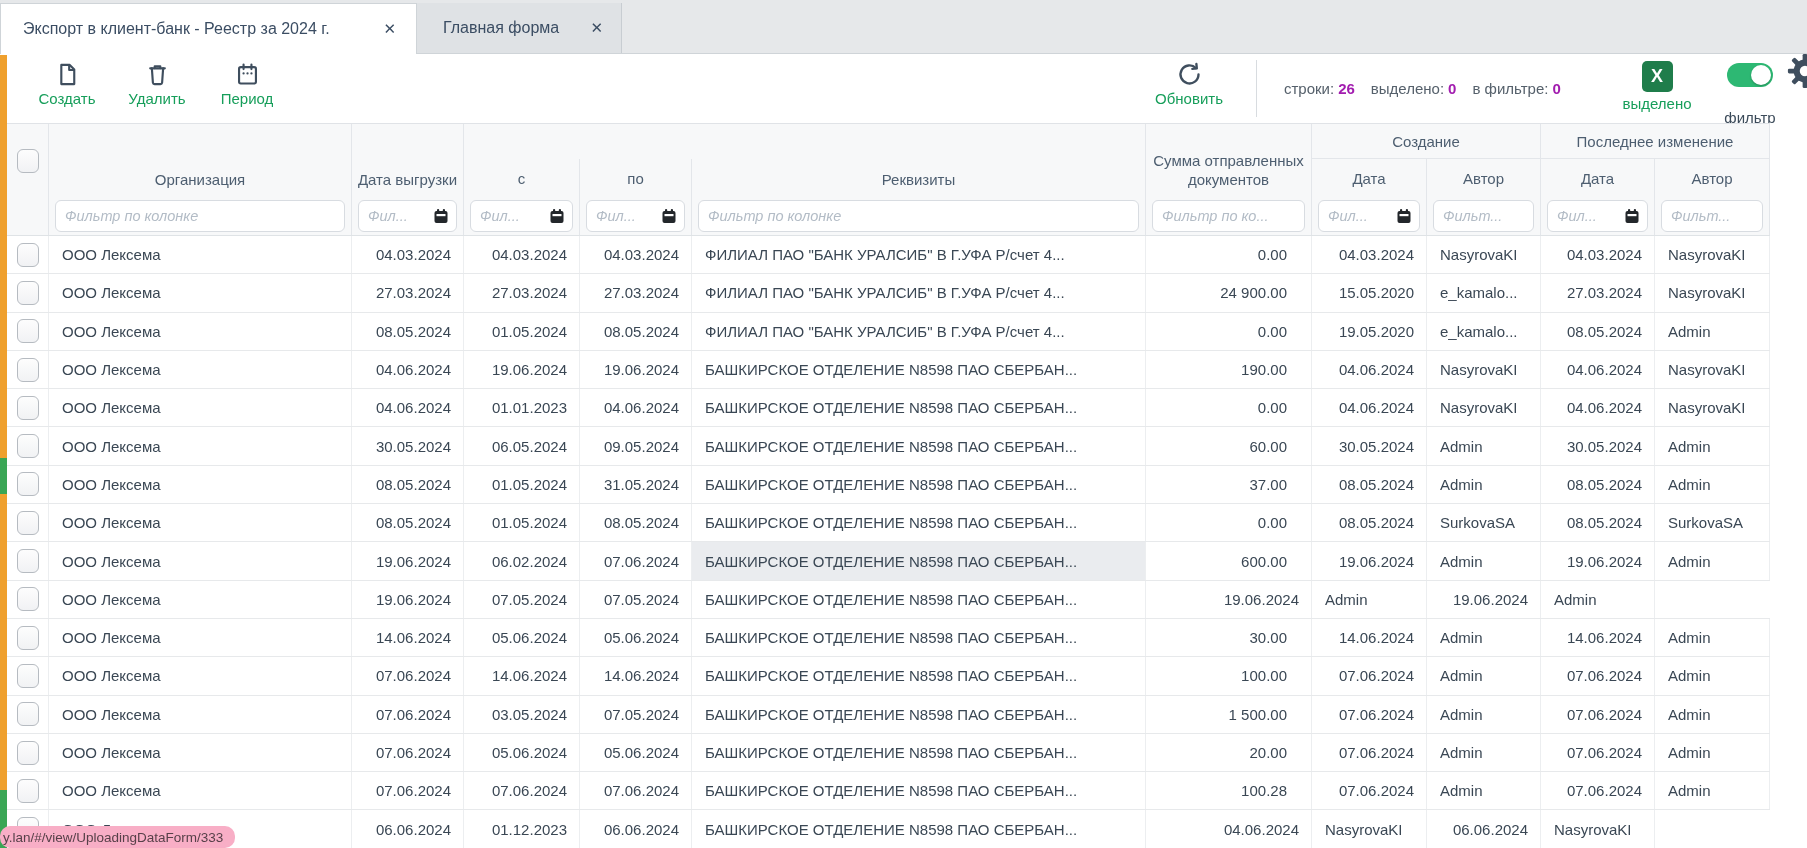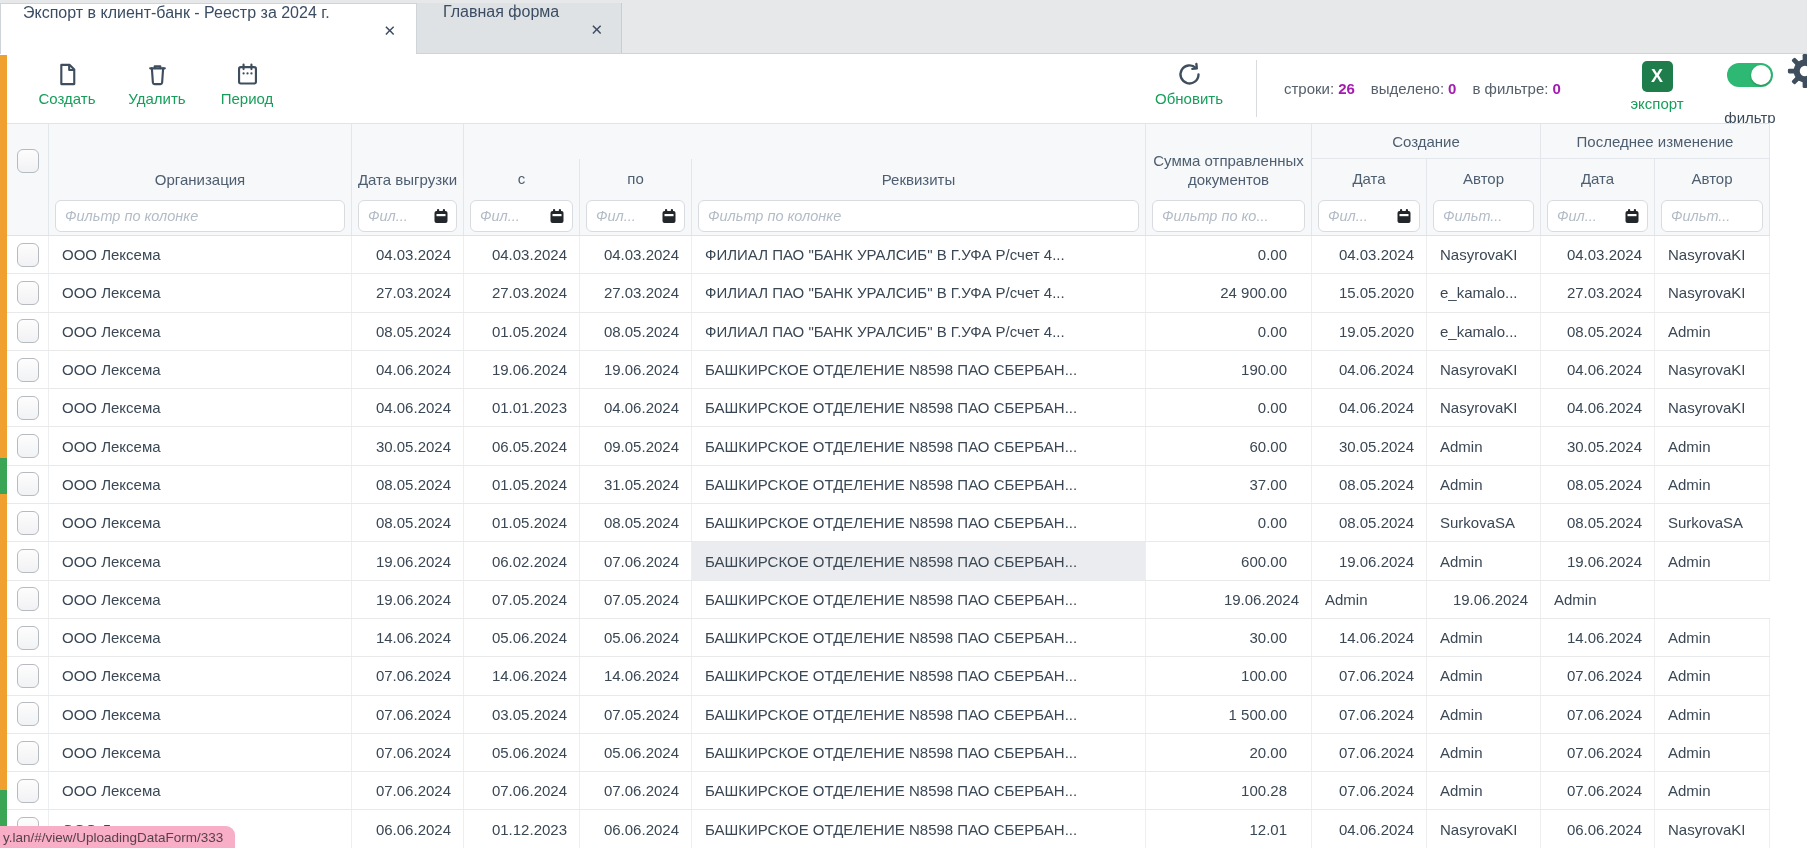--- a/index.html
+++ b/index.html
@@ -2,22 +2,22 @@
 <html><head>
 <meta charset="utf-8">
 <style>
   html,body{margin:0;padding:0;background:#fff;}
   body{width:1807px;height:848px;overflow:hidden;position:relative;
        font-family:"Liberation Sans","DejaVu Sans",sans-serif;color:#3a4754;}
 
   
   .tabbar{position:absolute;left:0;top:0;width:1807px;height:54px;background:#e6e8ea;
           border-bottom:1px solid #cfd4d8;display:flex;align-items:flex-end;box-sizing:border-box;}
-  .tab{height:50px;display:flex;align-items:flex-start;box-sizing:border-box;cursor:pointer;
-       font-size:16px;color:#3b4d63;white-space:nowrap;flex-direction:column;}
+  .tab{height:50px;display:flex;align-items:center;box-sizing:border-box;cursor:pointer;
+       font-size:16px;color:#3b4d63;white-space:nowrap;}
   .tab.active{background:#fff;border:1px solid #cfd4d8;border-bottom:none;height:51px;margin-bottom:-1px;
               padding:0 20px 0 22px;width:417px;z-index:2;}
   .tab.inactive{background:#dfe2e5;border-right:1px solid #c8cdd2;padding:0 18px 0 26px;width:205px;}
   .tab .tab-close{margin-left:auto;font-weight:bold;font-size:15px;color:#3b4d63;padding-left:16px;}
 
   
   .stripe{position:absolute;left:0;top:55px;width:7px;height:793px;background:#efa02e;}
   .stripe .seg{position:absolute;left:0;width:7px;background:#3aa655;}
   .seg1{top:403px;height:36px;}
   .seg2{top:735px;height:58px;}
@@ -89,21 +89,21 @@
   .ar{justify-content:flex-end;padding-right:12px;}
   .pr14{padding-right:24px;}
   .hl{background:#eaecef;}
 
   .cbx{width:20px;height:22px;border:1px solid #b6bbc1;border-radius:6px;
        background:linear-gradient(#fdfdfd,#f1f2f4);display:inline-block;cursor:pointer;}
 
   
   .status-pill{position:absolute;left:0;bottom:0;height:22px;background:#f8aec6;color:#574049;
                font-size:13.5px;display:flex;align-items:center;padding:0 12px 0 3px;
-               border-top-right-radius:9px;white-space:nowrap;z-index:5;}
+               border-top-right-radius:9px;white-space:nowrap;z-index:5;border-radius:10px;}
 </style>
 </head>
 <body>
 
 <div class="tabbar">
   <div class="tab active">
     <span>Экспорт в клиент-банк - Реестр за 2024 г.</span>
     <span class="tab-close">✕</span>
   </div>
   <div class="tab inactive">
@@ -163,21 +163,21 @@
     <span class="stat">
       <span>выделено:</span><b>0</b>
     </span>
     <span class="stat">
       <span>в фильтре:</span><b>0</b>
     </span>
   </div>
 
   <div class="excel">
     <div class="xbox">X</div>
-    <span class="lbl">экспорт</span>
+    <span class="lbl">выделено</span>
   </div>
 
   <div class="toggle-block">
     <div class="toggle">
         <div class="knob"></div>
       </div>
     <span class="lbl">фильтр</span>
   </div>
 </div>
 
@@ -527,21 +527,20 @@
     </div>
     <div class="trow">
       <div class="tcell cc">
         <span class="cbx"></span>
       </div>
       <div class="tcell al">ООО Лексема</div>
       <div class="tcell ar">06.06.2024</div>
       <div class="tcell ar">01.12.2023</div>
       <div class="tcell ar">06.06.2024</div>
       <div class="tcell al">БАШКИРСКОЕ ОТДЕЛЕНИЕ N8598 ПАО СБЕРБАН...</div>
-      <div class="tcell ar pr14">12.01</div>
       <div class="tcell ar">04.06.2024</div>
       <div class="tcell al">NasyrovaKI</div>
       <div class="tcell ar">06.06.2024</div>
       <div class="tcell al">NasyrovaKI</div>
     </div>
   </div>
 
 <div class="status-pill">y.lan/#/view/UploadingDataForm/333</div>
 
 </body></html>

